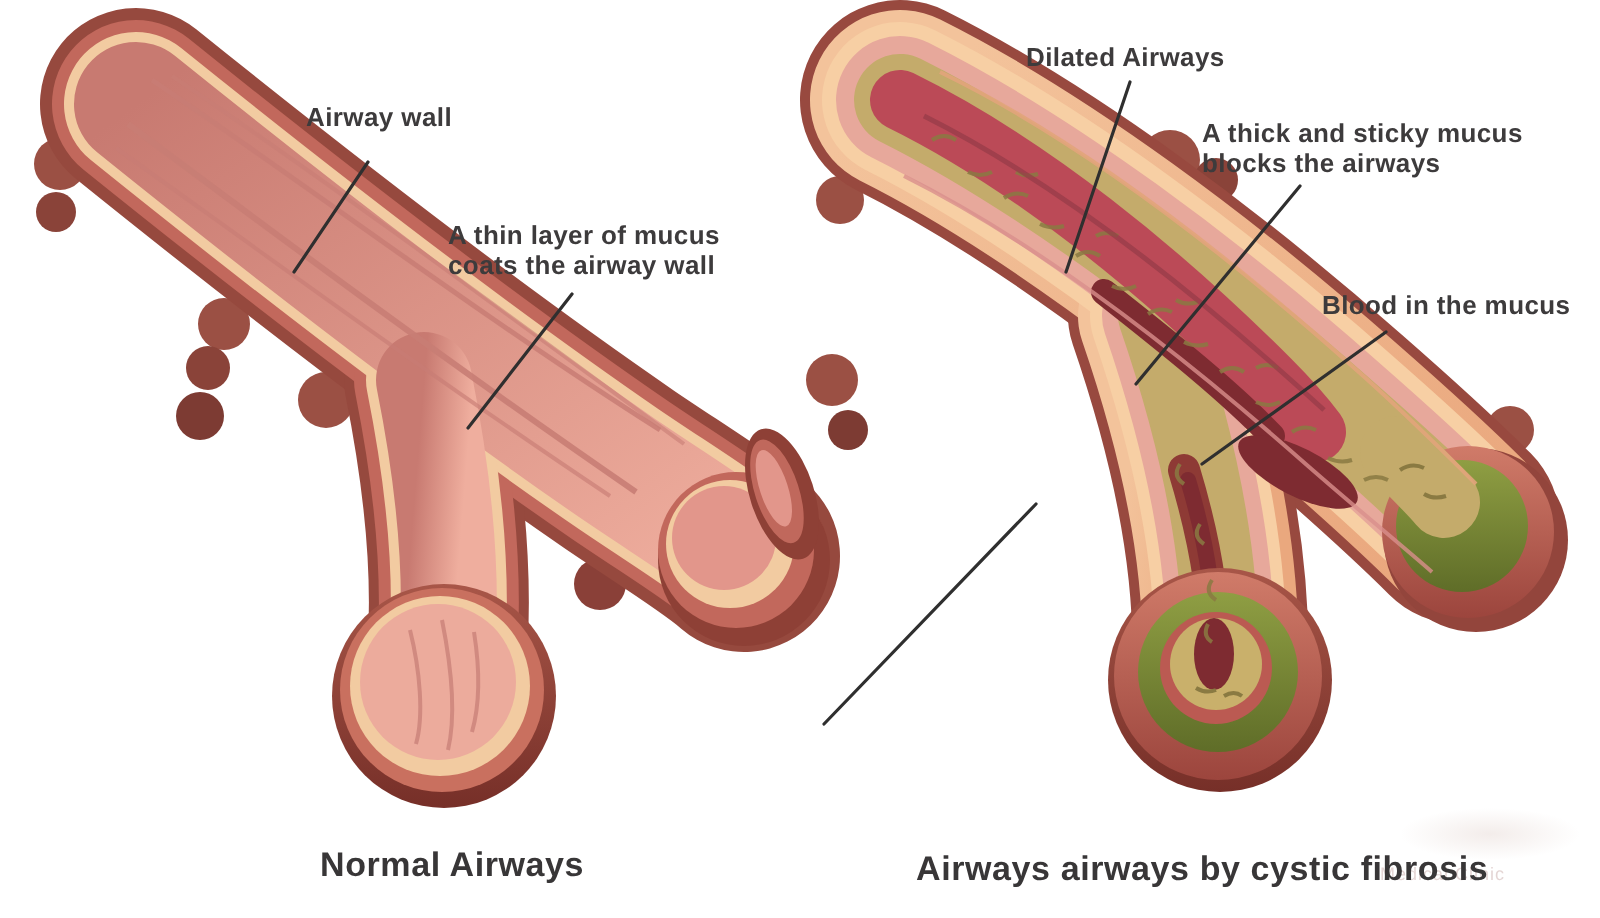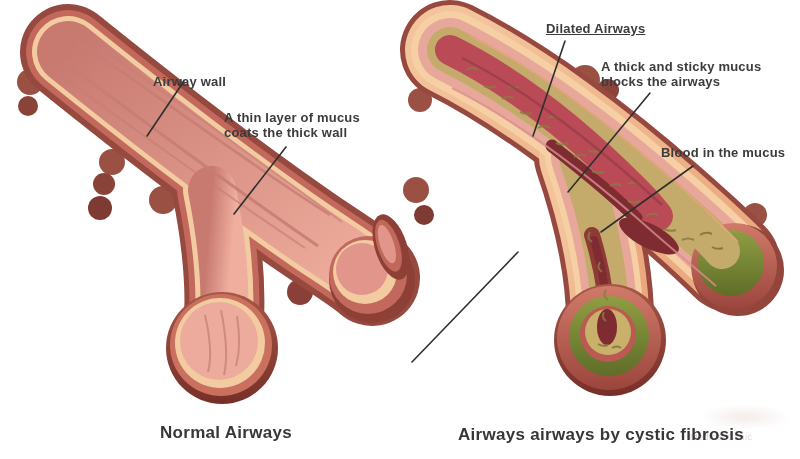--- a/index.html
+++ b/index.html
@@ -199,26 +199,26 @@
     <g stroke="#2f2f2f" stroke-width="1.6" stroke-linecap="round">
       <line x1="184" y1="81" x2="147" y2="136"></line>
       <line x1="286" y1="147" x2="234" y2="214"></line>
       <line x1="565" y1="41" x2="533" y2="136"></line>
       <line x1="650" y1="93" x2="568" y2="192"></line>
       <line x1="693" y1="166" x2="601" y2="232"></line>
       <line x1="518" y1="252" x2="412" y2="362"></line>
     </g>
   </svg>
 
-  <div class="label" style="left:153px;top:74px;">Airway wall</div>
+  <div class="label" style="left:153px;top:51px;">Airway wall</div>
 
   <div class="label" style="left:224px;top:110px;">A thin layer of mucus
-coats the thick wall</div>
-
-  <div class="label" style="left:546px;top:21px;text-decoration:underline;">Dilated Airways</div>
+coats the airway wall</div>
+
+  <div class="label" style="left:513px;top:21px;">Dilated Airways</div>
 
   <div class="label" style="left:601px;top:59px;">A thick and sticky mucus
 blocks the airways</div>
 
   <div class="label" style="left:661px;top:145px;">Blood in the mucus</div>
 
 
   <div class="caption" style="left:160px;top:423px;">Normal Airways</div>
 
   <div class="caption" style="left:458px;top:425px;">Airways airways by cystic fibrosis</div>

